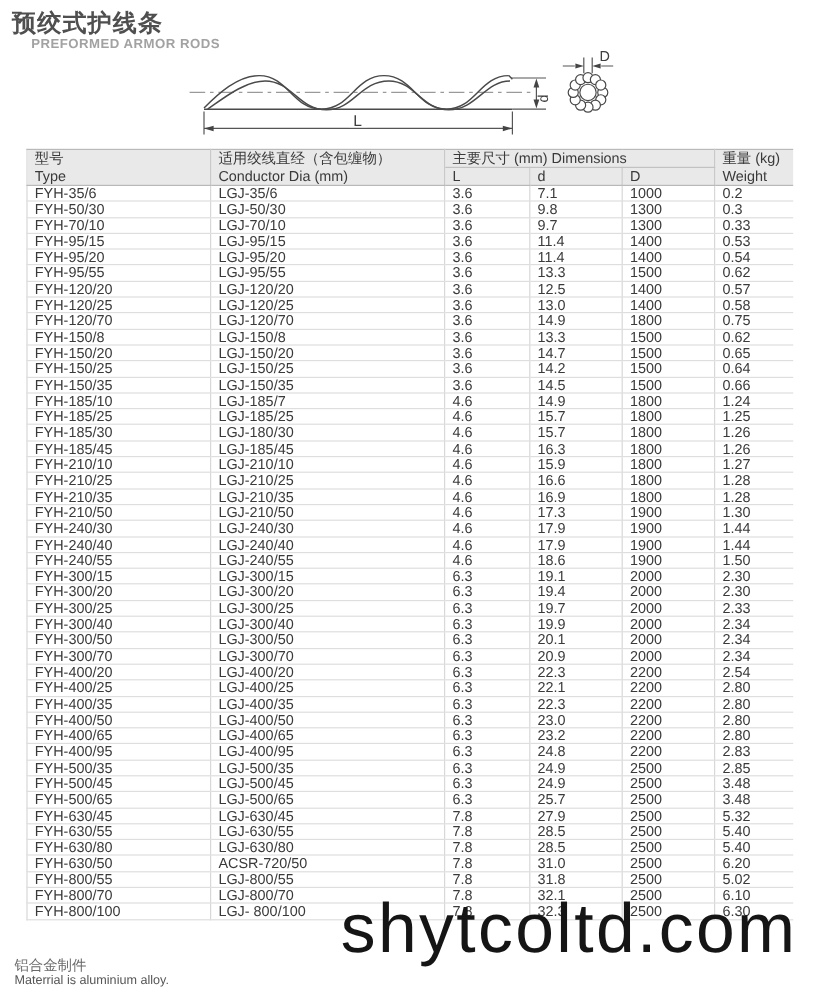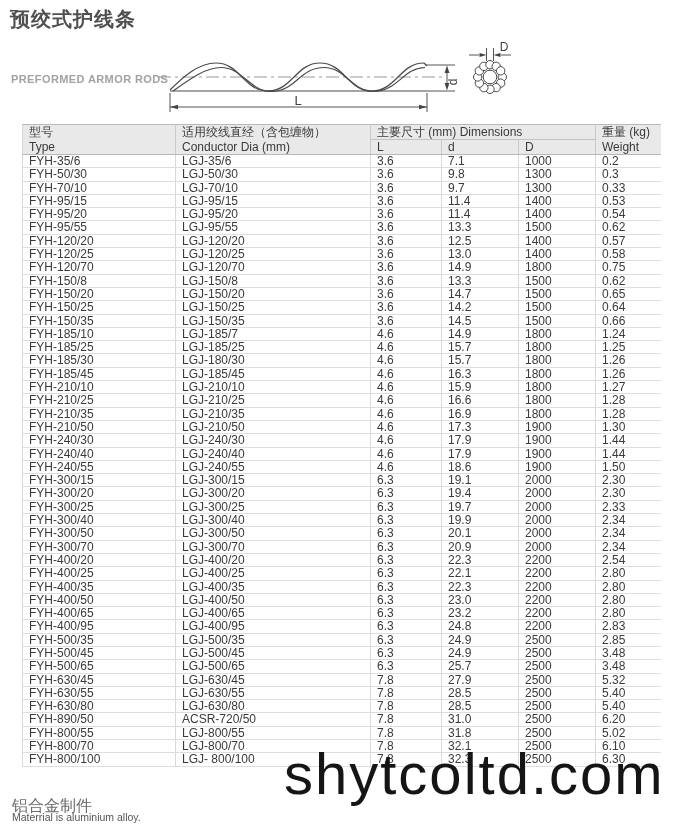--- a/index.html
+++ b/index.html
@@ -7,22 +7,22 @@
   body { font-family:"Liberation Sans", sans-serif; }
   .page {
     position:relative; width:661px; height:830px; background:#ffffff;
     overflow:hidden; color:#3c3c3c;
   }
   .title {
     position:absolute; left:10px; top:6px;
     font-size:20px; font-weight:bold; color:#4f4f4f; letter-spacing:1px;
   }
   .subtitle {
-    position:absolute; left:11px; top:31px;
-    font-size:11px; font-weight:bold; color:#a2a2a2; letter-spacing:0.4px;margin-top:42px;
+    position:absolute; left:26px; top:31px;
+    font-size:11px; font-weight:bold; color:#a2a2a2; letter-spacing:0.4px;
   }
   .drawing { position:absolute; left:0; top:40px; }
 
   table.spec {
     position:absolute; left:10px; top:124px; width:670px;
     border-collapse:collapse; table-layout:fixed;
     font-size:12px; color:#3a3a3a;margin-left:12px;
   }
   table.spec thead td {
     background:#e9e9e9; height:14px; line-height:14px;
@@ -37,21 +37,21 @@
   table.spec thead td:last-child { border-right:4px solid #a16207; }
   table.spec tbody td {
     height:12.25px; line-height:12.3px; padding:0 0 0 6px;
     border-bottom:1px solid #dedede;
     border-left:1px solid #d8d8d8; border-right:1px solid #d8d8d8;
     background:#ffffff; white-space:nowrap; overflow:hidden;
     vertical-align:middle;
   }
   .note-cn {
     position:absolute; left:12px; top:796px;
-    font-size:16px; color:#6a6a6a;
+    font-size:12px; color:#6a6a6a;
   }
   .note-en {
     position:absolute; left:12px; top:811px;
     font-size:10.5px; color:#565656;
   }
   .watermark {
     position:absolute; left:284px; top:740px;
     font-size:58px; color:#151515; letter-spacing:2px;
     white-space:nowrap; z-index:5;text-align:right;
   }
@@ -467,21 +467,21 @@
         </tr>
         <tr>
           <td>FYH-630/80</td>
           <td>LGJ-630/80</td>
           <td>7.8</td>
           <td>28.5</td>
           <td>2500</td>
           <td>5.40</td>
         </tr>
         <tr>
-          <td>FYH-890/50</td>
+          <td>FYH-630/50</td>
           <td>ACSR-720/50</td>
           <td>7.8</td>
           <td>31.0</td>
           <td>2500</td>
           <td>6.20</td>
         </tr>
         <tr>
           <td>FYH-800/55</td>
           <td>LGJ-800/55</td>
           <td>7.8</td>

